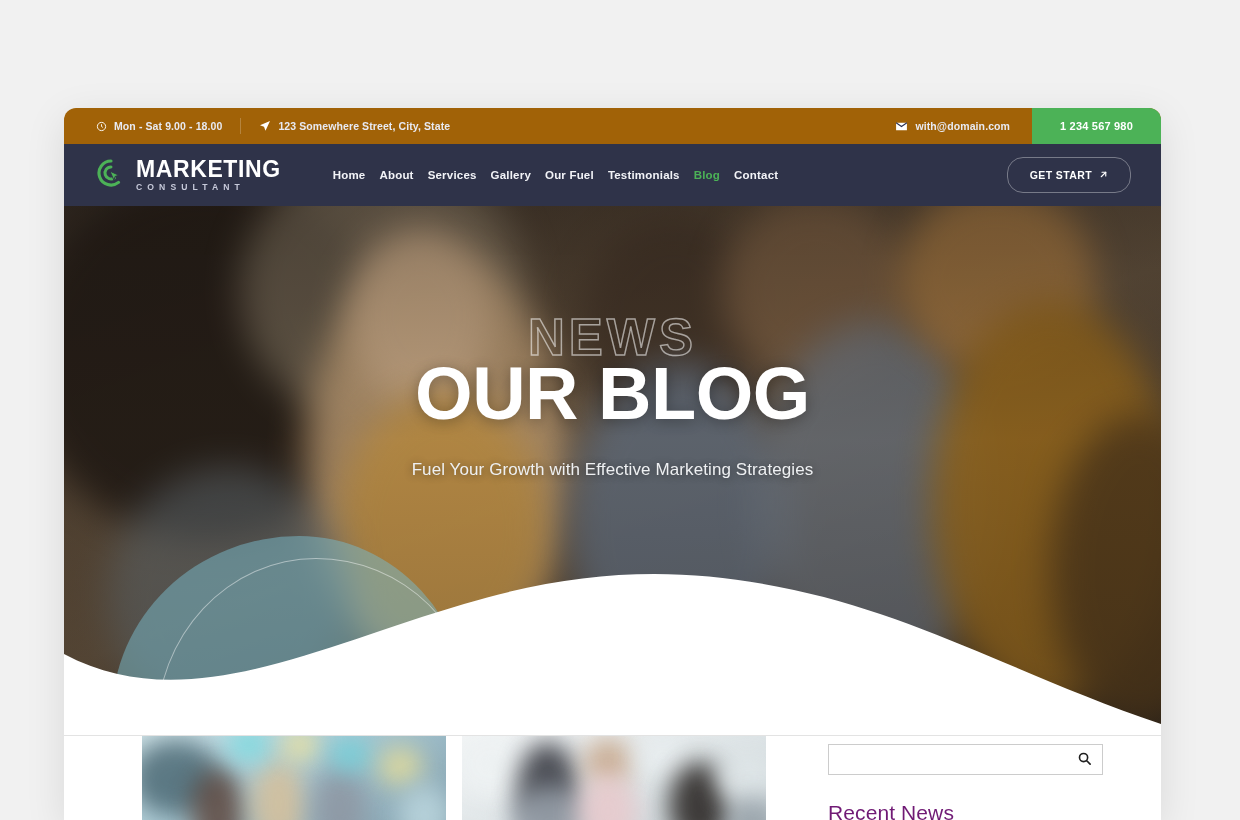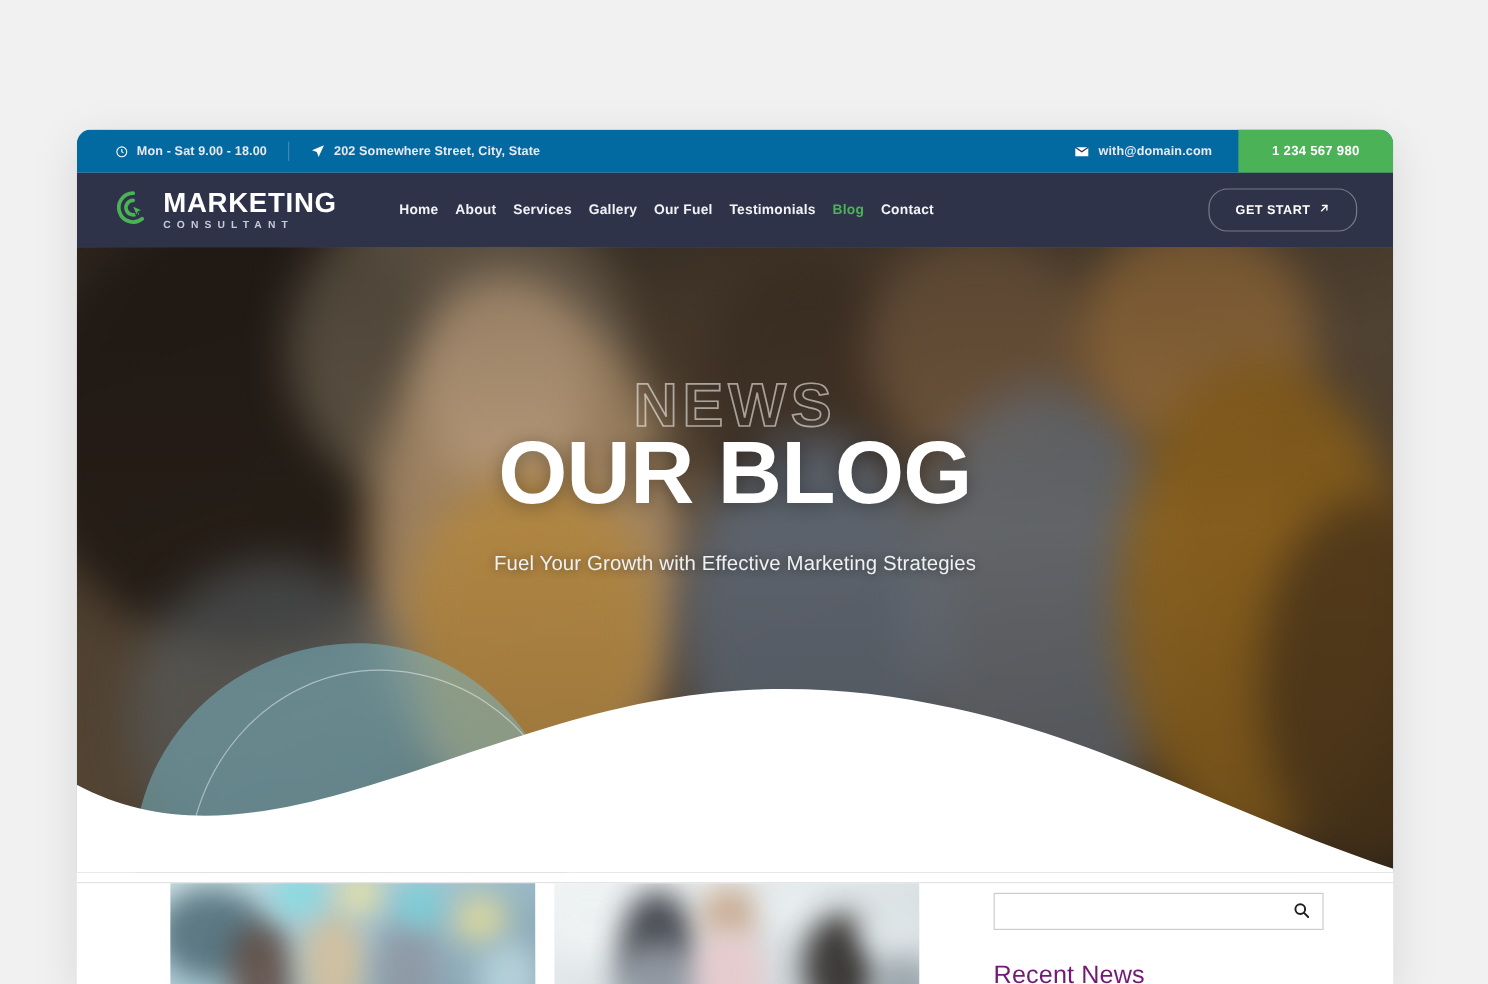--- a/index.html
+++ b/index.html
@@ -29,21 +29,21 @@
     border-radius: 12px 12px 0 0;
     overflow: hidden;
     background: #ffffff;
     box-shadow: 0 10px 40px rgba(0,0,0,0.10);
   }
 
   
   .topbar {
     position: relative;
     height: 36px;
-    background: #0369a1;
+    background: #a16207;
     display: flex;
     align-items: center;
     color: #e8eaf2;
     font-size: 10.5px;
     font-weight: 700;
     letter-spacing: .1px;
   }
   .topbar-left { display: flex; align-items: center; padding-left: 32px; gap: 0; }
   .tb-item { display: flex; align-items: center; gap: 7px; white-space: nowrap; }
   .tb-sep {
@@ -284,21 +284,21 @@
           </span>
           <span>Mon - Sat 9.00 - 18.00</span>
         </div>
         <div class="tb-sep"></div>
         <div class="tb-item">
           <span class="tb-icon">
             <svg width="12" height="12" viewBox="0 0 24 24" fill="#ffffff">
               <path d="M22 2L2 10.5l8 3 3 8L22 2z"></path>
             </svg>
           </span>
-          <span>202 Somewhere Street, City, State</span>
+          <span>123 Somewhere Street, City, State</span>
         </div>
       </div>
       <div class="topbar-right">
         <a class="tb-mail" style="text-decoration:none;color:inherit;">
           <span class="tb-icon">
             <svg width="13" height="13" viewBox="0 0 24 24" fill="#ffffff">
               <path d="M2 5h20v14H2z" fill="#ffffff"></path>
               <path d="M2 5l10 7 10-7" fill="none" stroke="#2b3152" stroke-width="2"></path>
             </svg>
           </span>

